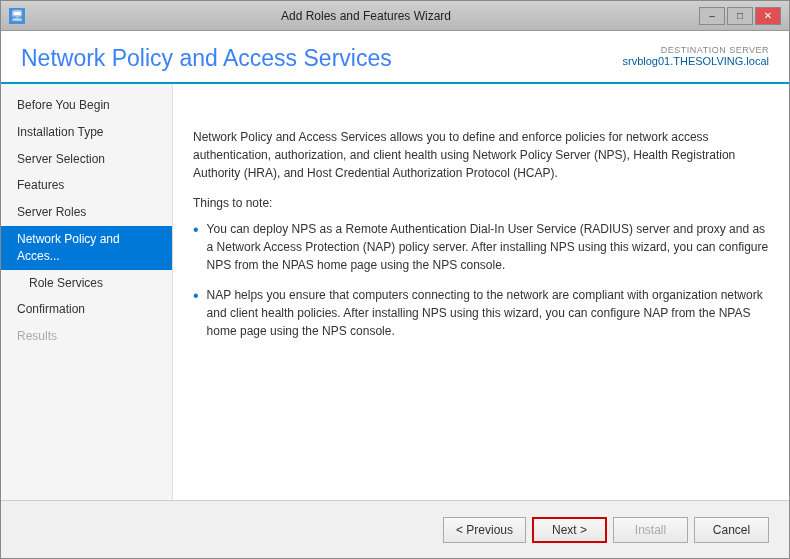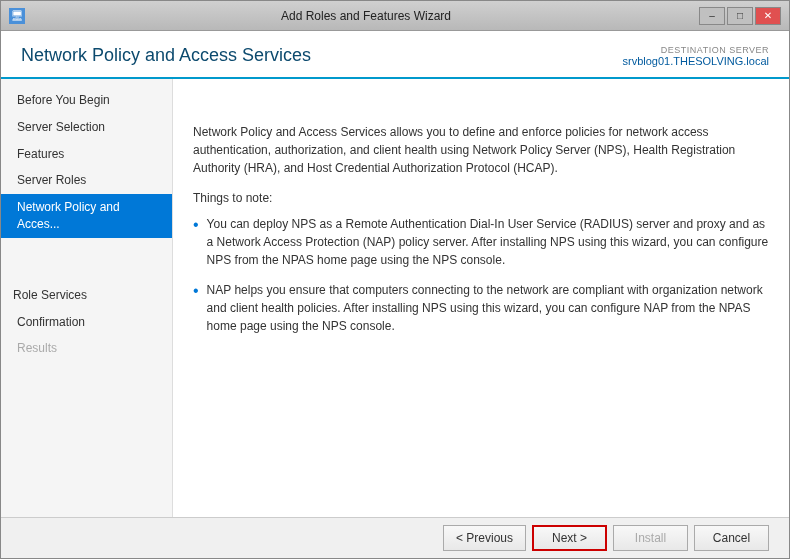--- a/index.html
+++ b/index.html
@@ -77,22 +77,22 @@
     .header {
       background: white;
       padding: 14px 20px 10px 20px;
       border-bottom: 2px solid #0099cc;
       display: flex;
       align-items: flex-start;
       justify-content: space-between;
     }
 
     .header-title {
-      font-size: 18px;
-      color: #0c4a6e;
+      font-size: 23px;
+      color: #3b82f6;
       font-weight: 300;
     }
 
     .destination-server {
       text-align: right;
       font-size: 10px;
       color: #555;
     }
 
     .destination-server .label {
@@ -131,22 +131,21 @@
       cursor: pointer;
       line-height: 1.4;
     }
 
     .sidebar-item.active {
       background: #0078d7;
       color: white;
     }
 
     .sidebar-item.sub {
-      padding-left: 12px;
-      margin-top: 44px;
+      padding-left: 28px;
     }
 
     .sidebar-item.disabled {
       color: #aaa;
     }
 
     
     .content {
       flex: 1;
       padding: 16px 20px;
@@ -194,21 +193,21 @@
 
     
     .footer {
       background: #f0f0f0;
       border-top: 1px solid #ccc;
       padding: 10px 20px;
       display: flex;
       align-items: center;
       justify-content: flex-end;
       gap: 6px;
-      height: 41px;
+      height: 58px;
     }
 
     .footer-btn {
       min-width: 75px;
       height: 26px;
       padding: 0 12px;
       font-size: 12px;
       border: 1px solid #aaa;
       background: linear-gradient(to bottom, #f8f8f8, #e8e8e8);
       cursor: pointer;
@@ -246,20 +245,21 @@
       <div class="label">DESTINATION SERVER</div>
       <div class="server-name">srvblog01.THESOLVING.local</div>
     </div>
   </div>
 
   <div class="main">
 
     <div class="sidebar">
 
     <div class="sidebar-item">Before You Begin</div>
+        <div class="sidebar-item">Installation Type</div>
         <div class="sidebar-item">Server Selection</div>
         <div class="sidebar-item">Features</div>
         <div class="sidebar-item">Server Roles</div>
         <div class="sidebar-item active">Network Policy and Acces...</div>
         <div class="sidebar-item sub">Role Services</div>
         <div class="sidebar-item">Confirmation</div>
         <div class="sidebar-item disabled">Results</div>
       </div>
 
     <div class="content">

